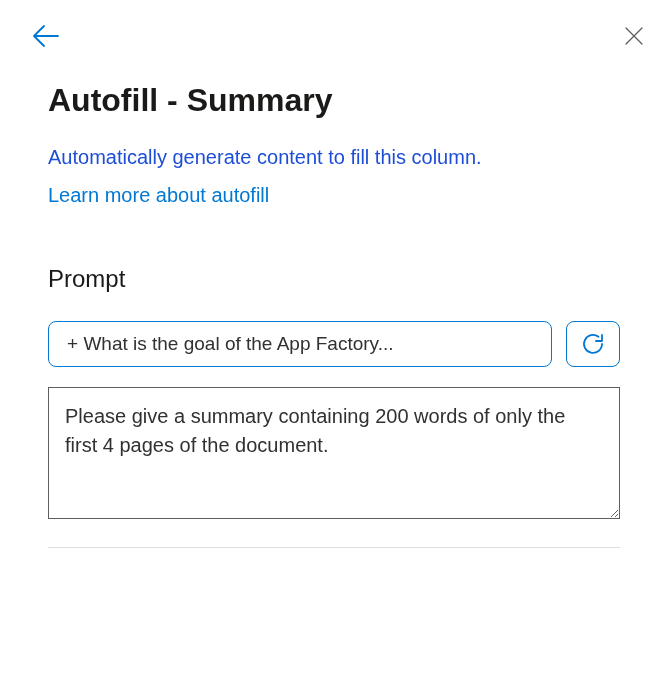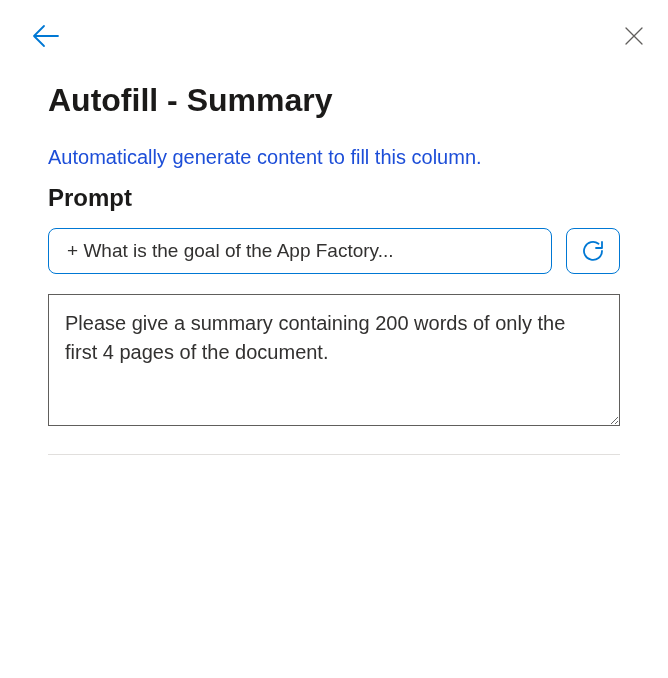--- a/index.html
+++ b/index.html
@@ -53,23 +53,23 @@
     .learn-more-link {
       font-size: 20px;
       color: #0078d4;
       text-decoration: none;
       cursor: pointer;
       display: inline-block;
       margin-bottom: 58px;
     }
     .section-label {
       font-size: 24px;
-      font-weight: 700;
+      font-weight: 400;
       color: #1b1a19;
-      margin-bottom: 16px;
+      margin-bottom: 28px;
     }
     .prompt-row {
       display: flex;
       gap: 14px;
       margin-bottom: 20px;
       align-items: stretch;
     }
     .suggestion-pill {
       flex: 1;
       border: 1.5px solid #0078d4;
@@ -134,20 +134,21 @@
   <div class="close-button">
     <svg width="20" height="20" viewBox="0 0 20 20" fill="none">
       <path d="M2 2 L18 18 M18 2 L2 18" stroke="#605e5c" stroke-width="1.3" stroke-linecap="round"></path>
     </svg>
   </div>
 </div>
 
 <div class="content">
   <h1 class="page-title">Autofill - Summary</h1>
   <p class="description">Automatically generate content to fill this column.</p>
+  <a class="learn-more-link">Learn more about autofill</a>
 
   <h2 class="section-label">Prompt</h2>
 
   <div class="prompt-row">
     <button class="suggestion-pill">
       <span><span>+ </span><span>What is the goal of the App Factory...</span></span>
     </button>
     <button class="refresh-button">
       <svg width="26" height="26" viewBox="0 0 26 26" fill="none">
         <path d="M22 13 A9 9 0 1 1 18.5 5.8" stroke="#0078d4" stroke-width="1.8" fill="none" stroke-linecap="round"></path>

